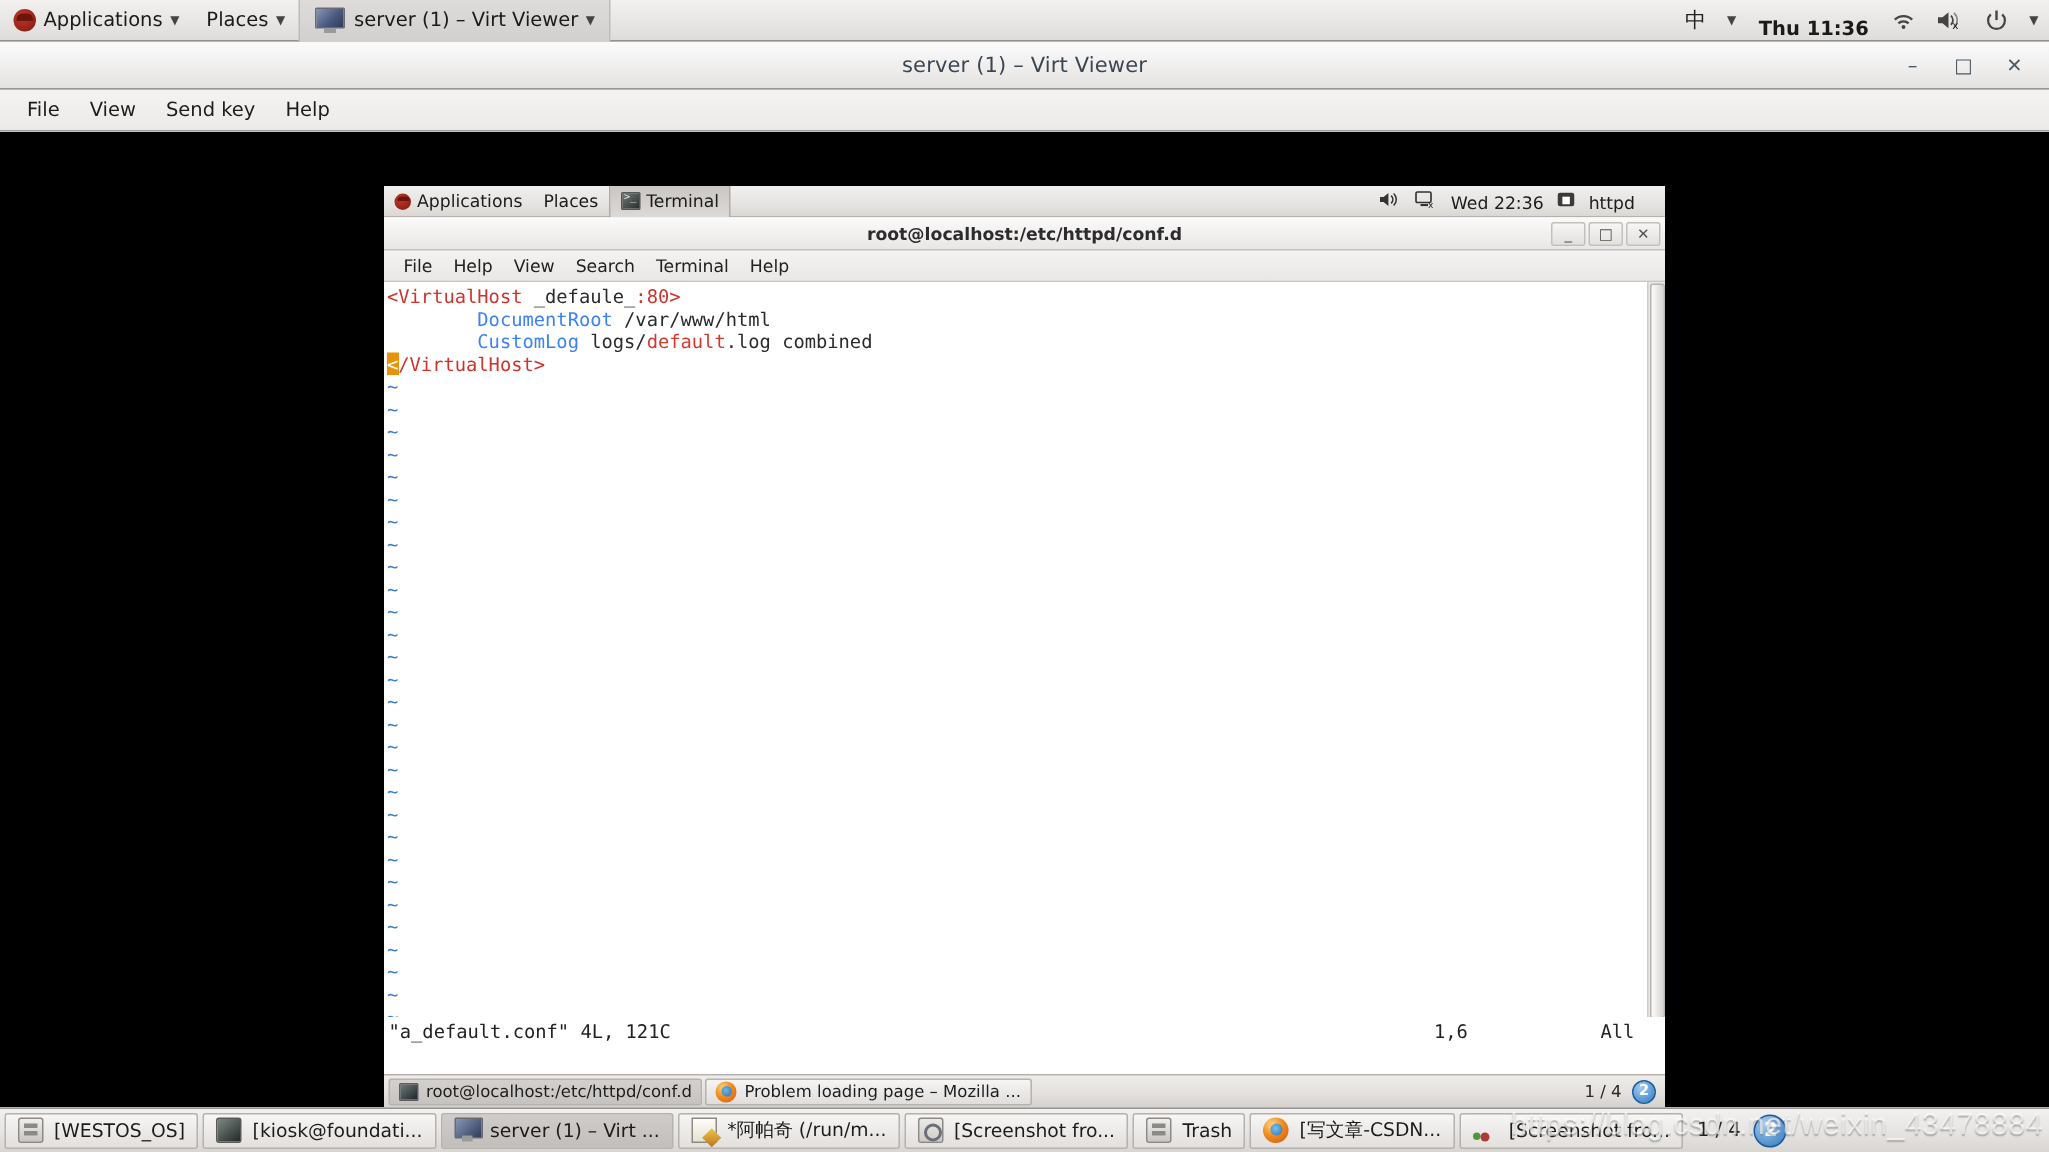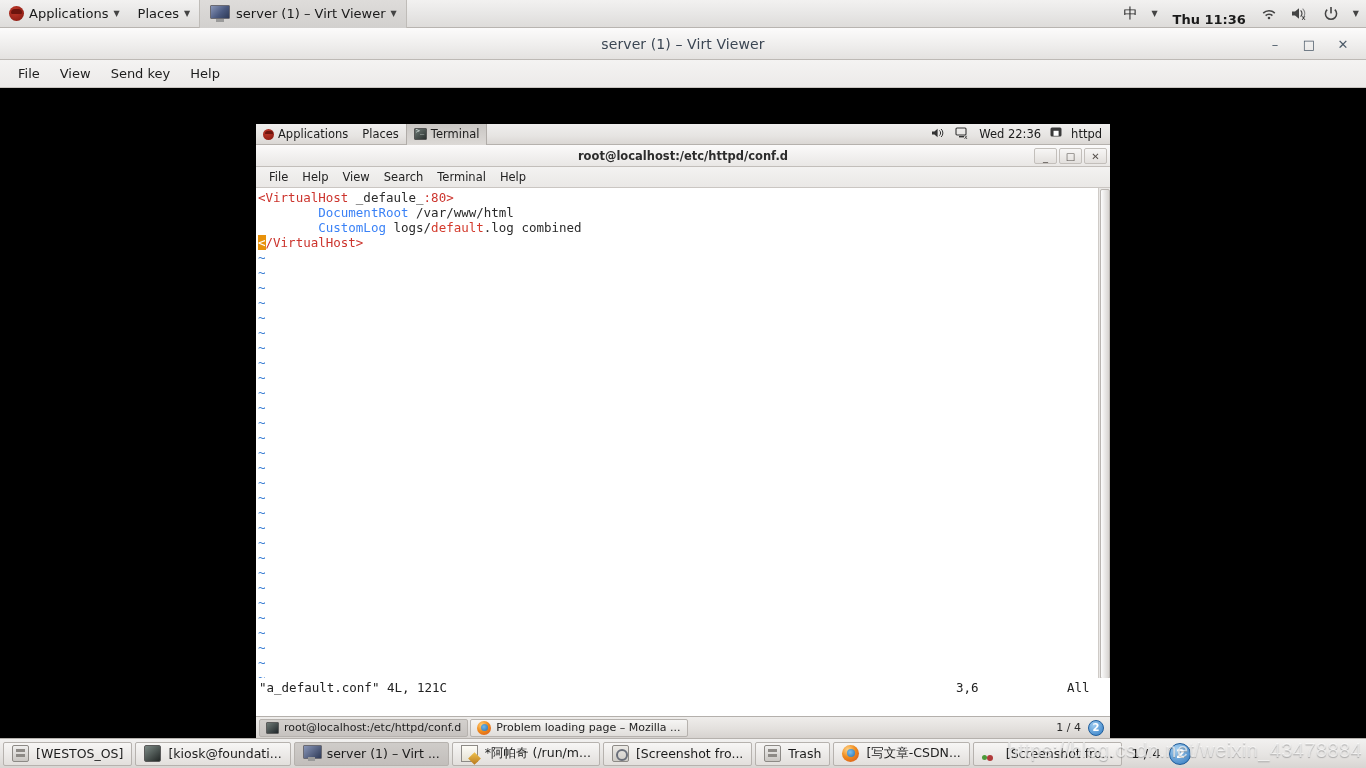--- a/index.html
+++ b/index.html
@@ -99,21 +99,21 @@
     border-left:1px solid #b0aca8; border-right:1px solid #b0aca8;
   }
   .rh-small { width:11px;height:11px;border-radius:50%;
     background: radial-gradient(circle at 38% 32%, #c0392b 0%, #8f1d14 80%); position:relative;}
   .rh-small::after{content:'';position:absolute;left:1.5px;top:2px;width:8px;height:3.5px;
     border-radius:5px 5px 1px 1px;background:#6d140d;}
   .term-ico { width:13px;height:12px;background:linear-gradient(140deg,#6f7a76,#2a302e);
     border:1px solid #555; border-radius:1px; position:relative;}
   .term-ico::after{content:'>_';position:absolute;left:1px;top:-2px;font-size:7px;color:#dfe7e4;font-family:"DejaVu Sans Mono",monospace;}
   .gp-spacer{flex:1;}
-  .gp-tray{display:flex;align-items:center;gap:9px;padding-right:8px;font-size:11.5px;}
+  .gp-tray{display:flex;align-items:flex-end;gap:9px;padding-right:20px;font-size:11.5px;}
 
   
   #term-window {
     position:absolute; left:0; top:21px; width:854px; height:571px;
     background:#ffffff;
   }
   #term-titlebar {
     position:relative; height:22px; width:100%;
     background: linear-gradient(to bottom,#fbfafa,#e9e7e5);
     border-bottom:1px solid #c2beba;
@@ -386,21 +386,21 @@
           <div class="tm-menu">Help</div>
         </div>
 
         <div id="term-body">
           <div id="term-text"><div class="ln"><span class="c-tag">&lt;VirtualHost</span><span class="c-plain"> _defaule_</span><span class="c-tag">:80&gt;</span></div><div class="ln"><span class="c-plain">        </span><span class="c-dir">DocumentRoot</span><span class="c-plain"> /var/www/html</span></div><div class="ln"><span class="c-plain">        </span><span class="c-dir">CustomLog</span><span class="c-plain"> logs/</span><span class="c-red">default</span><span class="c-plain">.log combined</span></div><div class="ln"><span class="cursor-blk">&lt;</span><span class="c-tag">/VirtualHost&gt;</span></div><div class="ln c-tilde">~</div><div class="ln c-tilde">~</div><div class="ln c-tilde">~</div><div class="ln c-tilde">~</div><div class="ln c-tilde">~</div><div class="ln c-tilde">~</div><div class="ln c-tilde">~</div><div class="ln c-tilde">~</div><div class="ln c-tilde">~</div><div class="ln c-tilde">~</div><div class="ln c-tilde">~</div><div class="ln c-tilde">~</div><div class="ln c-tilde">~</div><div class="ln c-tilde">~</div><div class="ln c-tilde">~</div><div class="ln c-tilde">~</div><div class="ln c-tilde">~</div><div class="ln c-tilde">~</div><div class="ln c-tilde">~</div><div class="ln c-tilde">~</div><div class="ln c-tilde">~</div><div class="ln c-tilde">~</div><div class="ln c-tilde">~</div><div class="ln c-tilde">~</div><div class="ln c-tilde">~</div><div class="ln c-tilde">~</div><div class="ln c-tilde">~</div><div class="ln c-tilde">~</div><div class="ln c-tilde">~</div><div class="ln c-tilde">~</div></div>
           <div id="term-scrollbar">
             <div id="term-scroll-thumb"></div>
           </div>
           <div id="term-statusline">
             <span id="st-file">"a_default.conf" 4L, 121C</span>
-            <span id="st-pos">3,6</span>
+            <span id="st-pos">1,6</span>
             <span id="st-all">All</span>
           </div>
         </div>
       </div>
 
       <div id="guest-taskbar">
           <div class="gt-task focused">
             <span class="tiny-term"></span>
             <span>root@localhost:/etc/httpd/conf.d</span>
           </div>

